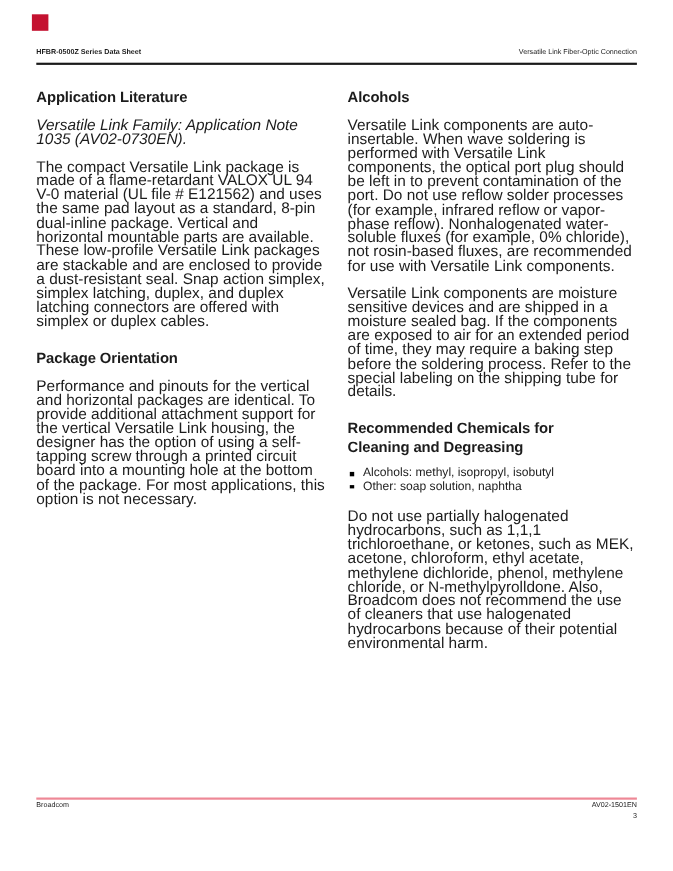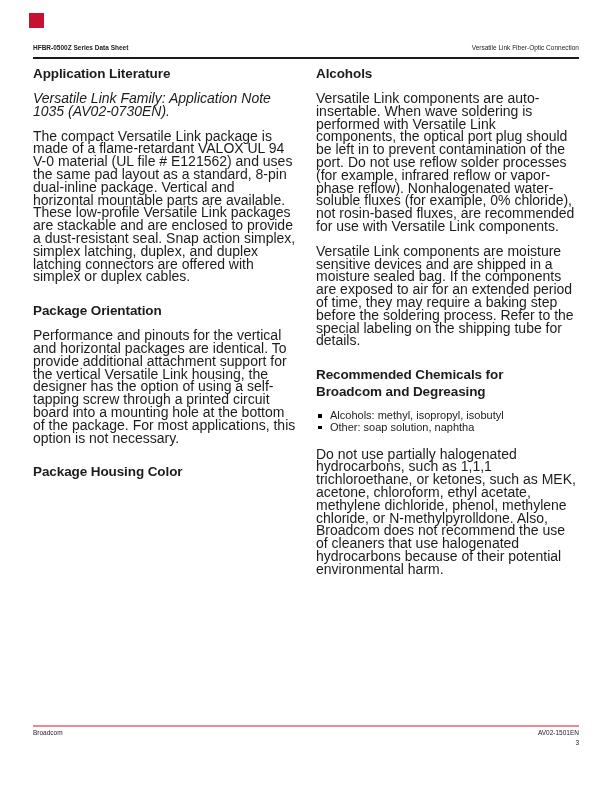--- a/index.html
+++ b/index.html
@@ -25,21 +25,21 @@
     font-size: 6.5px; line-height: 8px;
   }
   .header-left { font-weight: bold; }
   .header-rule {
     position: absolute;
     left: 33px; top: 57px; width: 546px; height: 2px;
     background: var(--header-rule, #1a1a1a);
   }
   .content {
     position: absolute;
-    left: 33px; top: 65px; width: 546px;
+    left: 33px; top: 80px; width: 546px;
     display: flex; gap: 20px;
   }
   .col { width: 263px; }
   h1 {
     font-size: 13.5px; line-height: 17px; font-weight: bold;
     margin: 19px 0 10px 0; letter-spacing: -0.1px;
   }
   .col > section:first-child h1 { margin-top: 0; }
   .h1-narrow { max-width: 218px; }
   p { font-size: 14px; line-height: 12.8px; margin: 0 0 12px 0; }
@@ -87,32 +87,31 @@
         <p class="italic">Versatile Link Family: Application Note 1035 (AV02-0730EN).</p>
       </section>
       <section>
         <p>The compact Versatile Link package is made of a flame-retardant VALOX UL 94 V-0 material (UL file # E121562) and uses the same pad layout as a standard, 8-pin dual-inline package. Vertical and horizontal mountable parts are available. These low-profile Versatile Link packages are stackable and are enclosed to provide a dust-resistant seal. Snap action simplex, simplex latching, duplex, and duplex latching connectors are offered with simplex or duplex cables.</p>
       </section>
       <section>
         <h1>Package Orientation</h1>
         <p>Performance and pinouts for the vertical and horizontal packages are identical. To provide additional attachment support for the vertical Versatile Link housing, the designer has the option of using a self-tapping screw through a printed circuit board into a mounting hole at the bottom of the package. For most applications, this option is not necessary.</p>
       </section>
       <section>
-        <h1>Package Housing Color</h1>
       </section>
     </div>
 
     <div class="col">
       <section>
         <h1>Alcohols</h1>
         <p>Versatile Link components are auto-insertable. When wave soldering is performed with Versatile Link components, the optical port plug should be left in to prevent contamination of the port. Do not use reflow solder processes (for example, infrared reflow or vapor-phase reflow). Nonhalogenated water-soluble fluxes (for example, 0% chloride), not rosin-based fluxes, are recommended for use with Versatile Link components.</p>
         <p>Versatile Link components are moisture sensitive devices and are shipped in a moisture sealed bag. If the components are exposed to air for an extended period of time, they may require a baking step before the soldering process. Refer to the special labeling on the shipping tube for details.</p>
       </section>
       <section>
-        <h1 class="h1-narrow">Recommended Chemicals for Broadcom and Degreasing</h1>
+        <h1 class="h1-narrow">Recommended Chemicals for Cleaning and Degreasing</h1>
         <ul class="bullets">
           <li>
             <span class="bullet-square"></span>
             <span>Alcohols: methyl, isopropyl, isobutyl</span>
           </li>
           <li>
             <span class="bullet-square"></span>
             <span>Other: soap solution, naphtha</span>
           </li>
         </ul>

